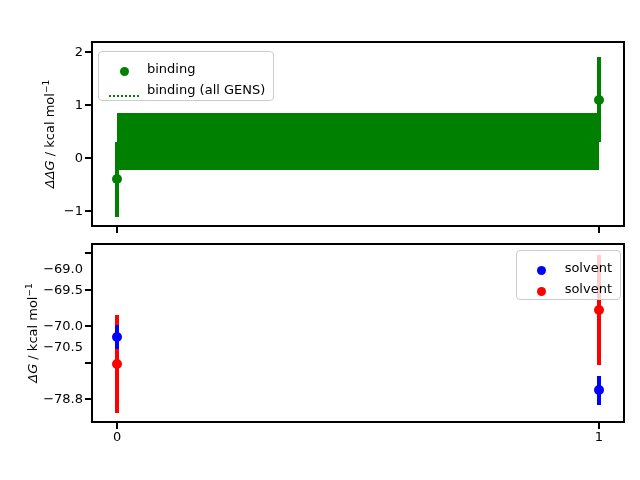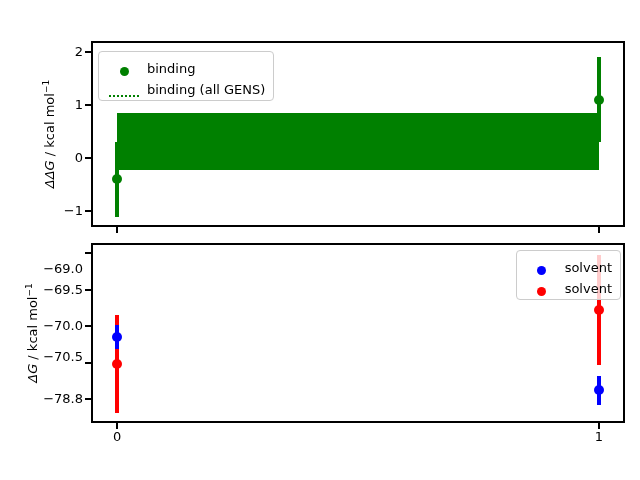--- a/index.html
+++ b/index.html
@@ -93,21 +93,21 @@
         <span class="legend-label">solvent</span>
       </div>
     </div>
   <div style="position: absolute; left: -8px; top: 7.0332px; width: 6px; height: 2px; background: rgb(0, 0, 0);"></div>
       <div class="ticklabel" style="position: absolute; left: -56px; top: 16px; width: 46px; text-align: right;">−69.0</div>
       <div style="position: absolute; left: -8px; top: 43.5477px; width: 6px; height: 2px; background: rgb(0, 0, 0);"></div>
       <div class="ticklabel" style="position: absolute; left: -56px; top: 36.5477px; width: 46px; text-align: right;">−69.5</div>
       <div style="position: absolute; left: -8px; top: 80.0622px; width: 6px; height: 2px; background: rgb(0, 0, 0);"></div>
       <div class="ticklabel" style="position: absolute; left: -56px; top: 73.0622px; width: 46px; text-align: right;">−70.0</div>
       <div style="position: absolute; left: -8px; top: 116.577px; width: 6px; height: 2px; background: rgb(0, 0, 0);"></div>
-      <div class="ticklabel" style="position: absolute; left: -56px; top: 104px; width: 46px; text-align: right;">−70.5</div>
+      <div class="ticklabel" style="position: absolute; left: -56px; top: 94px; width: 46px; text-align: right;">−70.5</div>
       <div style="position: absolute; left: -8px; top: 153.091px; width: 6px; height: 2px; background: rgb(0, 0, 0);"></div>
       <div class="ticklabel" style="position: absolute; left: -56px; top: 146.091px; width: 46px; text-align: right;">−78.8</div>
       <div style="position: absolute; left: 23.0909px; top: 178px; width: 2px; height: 6px; background: rgb(0, 0, 0);"></div>
       <div class="ticklabel" style="position: absolute; left: 9.09091px; top: 184px; width: 30px; text-align: center;">0</div>
       <div style="position: absolute; left: 504.909px; top: 178px; width: 2px; height: 6px; background: rgb(0, 0, 0);"></div>
       <div class="ticklabel" style="position: absolute; left: 490.909px; top: 184px; width: 30px; text-align: center;">1</div>
       <div style="position: absolute; left: 22.0909px; top: 70.1079px; width: 4px; height: 97.8589px; background: rgb(255, 0, 0);"></div>
       <div style="position: absolute; left: 503.909px; top: 10.2241px; width: 4px; height: 109.544px; background: rgb(255, 0, 0);"></div>
       <div style="position: absolute; left: 19.0909px; top: 114.037px; width: 10px; height: 10px; border-radius: 50%; background: rgb(255, 0, 0);"></div>
       <div style="position: absolute; left: 500.909px; top: 59.9959px; width: 10px; height: 10px; border-radius: 50%; background: rgb(255, 0, 0);"></div>

